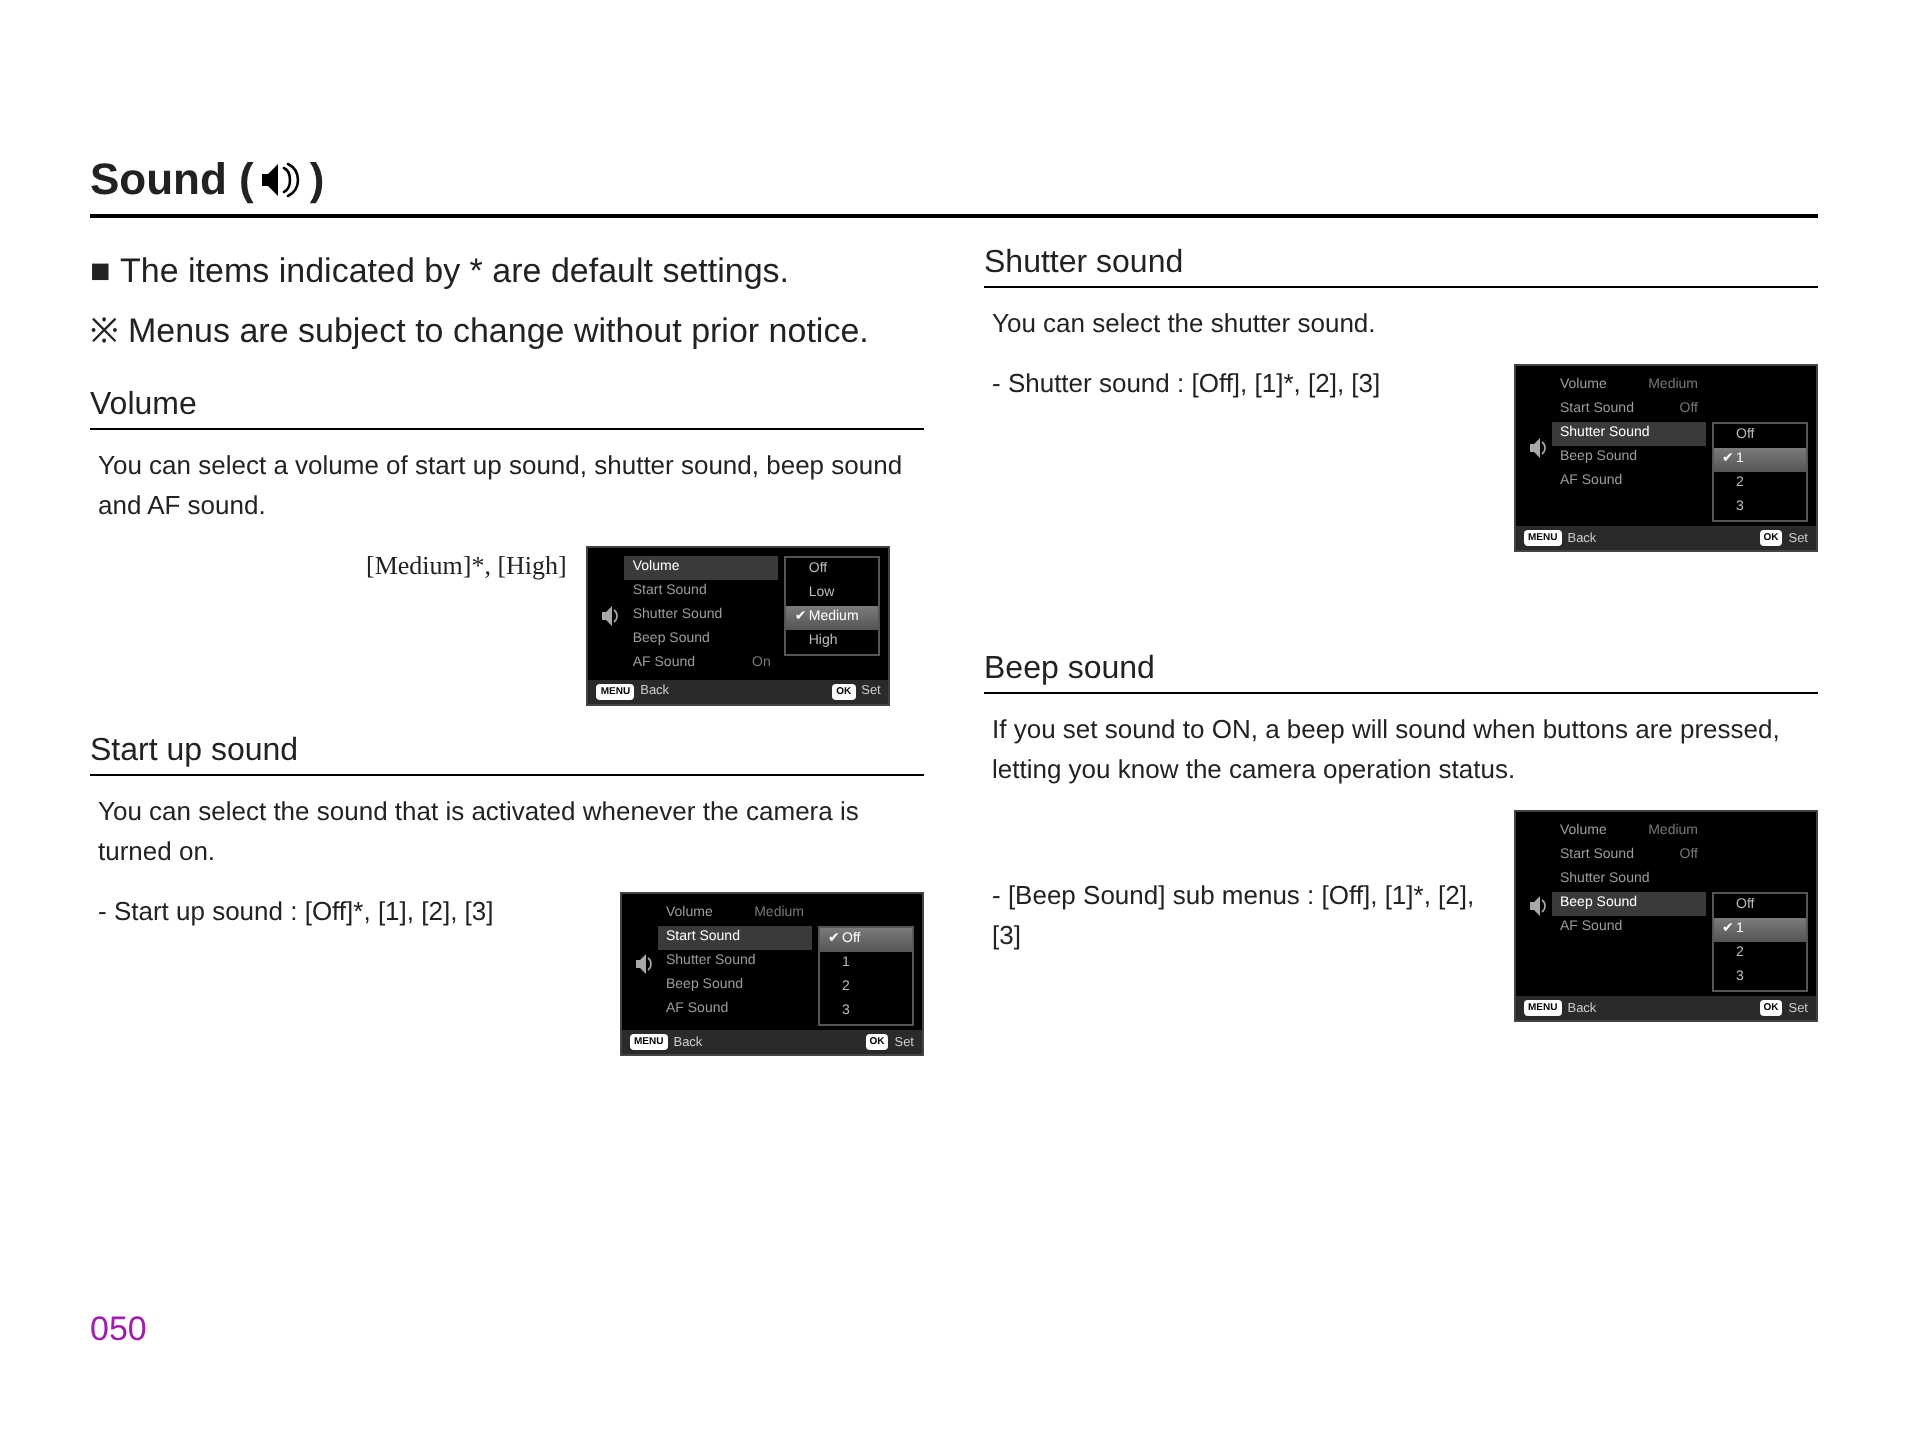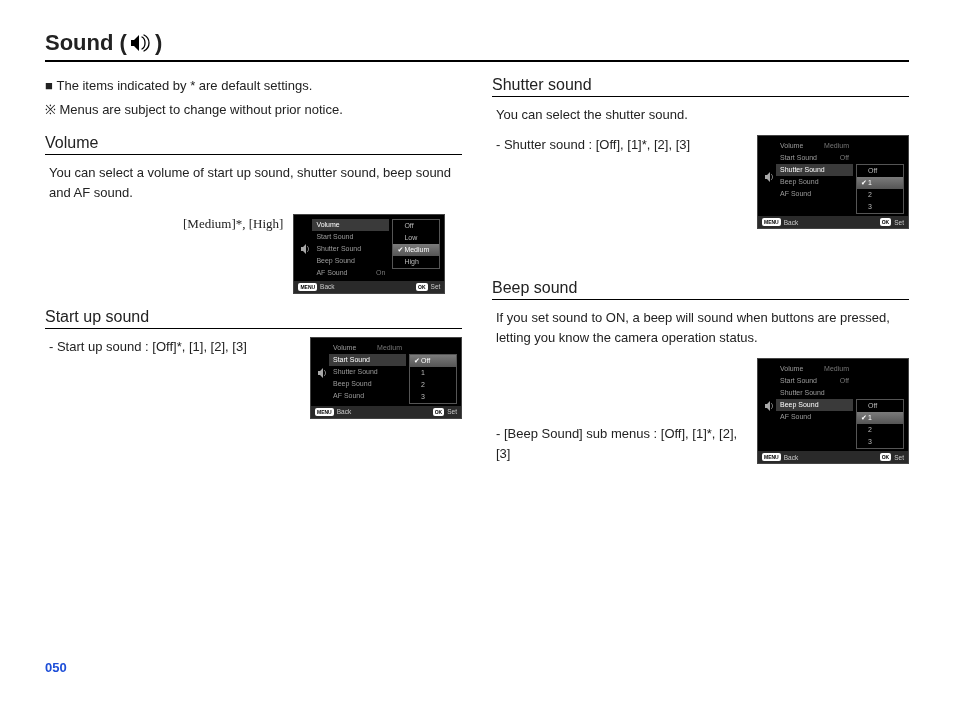--- a/index.html
+++ b/index.html
@@ -8,20 +8,21 @@
     background: #fff;
     font-family: Arial, Helvetica, sans-serif;
     color: #222;
     width: 954px;
     height: 720px;
     box-sizing: border-box;
     position: relative;
   }
   .page {
     padding: 30px 45px 0 45px;
+    margin-top: 47px;
   }
   .page-title {
     font-size: 22px;
     font-weight: bold;
     margin: 0 0 4px 0;
     display: flex;
     align-items: center;
   }
   .title-icon {
     display: inline-flex;
@@ -35,21 +36,21 @@
   }
   .columns {
     display: flex;
     gap: 30px;
   }
   .col {
     flex: 1 1 50%;
     min-width: 0;
   }
   .note {
-    font-size: 13px;
+    font-size: 17px;
     line-height: 1.55;
     margin: 0 0 4px 0;
   }
   .section-title {
     font-size: 16px;
     font-weight: normal;
     margin: 14px 0 2px 0;
   }
   .section-rule {
     border: none;
@@ -156,25 +157,25 @@
     font-weight: bold;
     font-size: 5px;
     line-height: 8px;
     height: 8px;
   }
   .spacer { flex: 1; }
   .page-num {
     position: absolute;
     left: 45px;
     bottom: 45px;
-    font-size: 13px;
-    font-weight: bold;
-    color: #1d4ed8;
-  }
-  .beep-block .sub-row { align-items: flex-end; }
+    font-size: 17px;
+    font-weight: normal;
+    color: #a21caf;
+  }
+  .beep-block .sub-row { align-items: center; }
   .beep-block .sub-text { flex: 1; }
   .startup-ui, .right-ui { margin-left: auto; }
 </style>
 </head>
 <body>
 
 <div class="page">
   <h1 class="page-title">
     <span>Sound (</span>
     <span class="title-icon">
@@ -241,20 +242,21 @@
             <span>Back</span>
             <span class="spacer"></span>
             <span class="badge">OK</span>
             <span>Set</span>
           </div>
         </div>
       </div>
 
       <h2 class="section-title">Start up sound</h2>
       <hr class="section-rule">
+      <p class="body-text">You can select the sound that is activated whenever the camera is turned on.</p>
       <div class="sub-row">
         <div class="sub-text">- Start up sound : [Off]*, [1], [2], [3]</div>
         <div class="ui startup-ui">
           <div class="ui-body">
             <div class="ui-iconcol">
               <svg width="10" height="10" viewBox="0 0 10 10">
                   <path d="M1 3h2l3-3v10l-3-3H1z" fill="#bbb"></path>
                   <path d="M7 2c1 .7 1.5 1.8 1.5 3s-.5 2.3-1.5 3" stroke="#bbb" stroke-width=".8" fill="none"></path>
                 </svg>
             </div>

